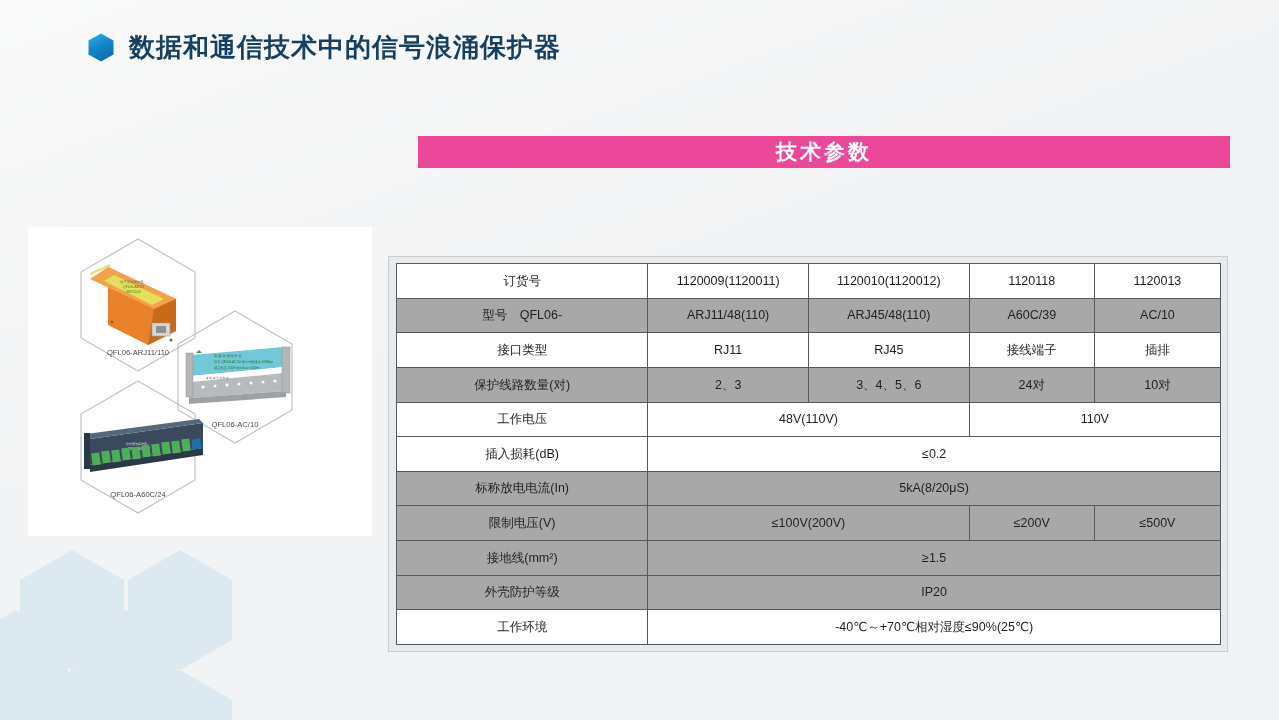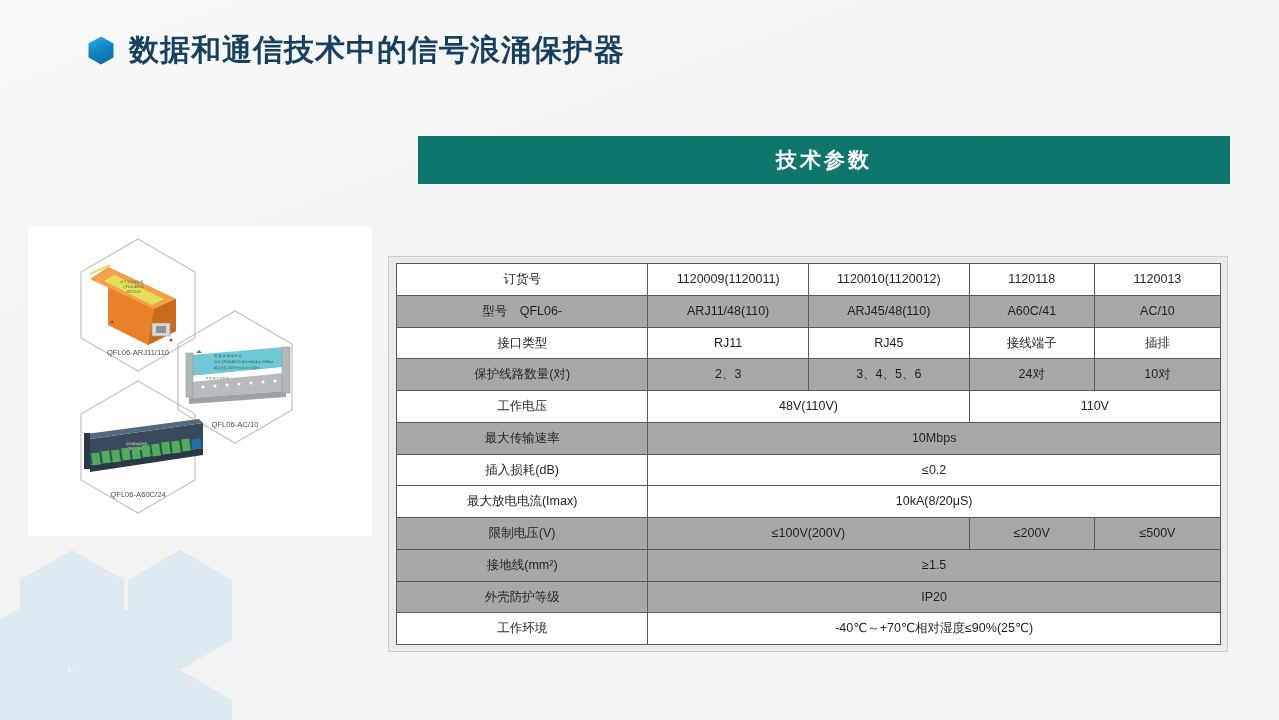--- a/index.html
+++ b/index.html
@@ -19,30 +19,30 @@
   #bg-sheen { position:absolute; inset:0; pointer-events:none;
               background: linear-gradient(160deg, rgba(255,255,255,.55) 0%, rgba(255,255,255,0) 45%); }
 
   
   .title-row {
     position: absolute; left: 88px; top: 30px;
     display: flex; align-items: center; gap: 15px;
   }
   .hex-bullet { width: 26px; height: 29px; flex: 0 0 auto; display: block; }
   .title-text {
-    font-size: 30px; font-weight: bold; color: #173f5f;
+    font-size: 26px; font-weight: bold; color: #173f5f;
     letter-spacing: 1px; white-space: nowrap;
     font-family: Liberation Sans, sans-serif;
   }
 
   
   .banner {
     position: absolute; left: 418px; top: 136px;
-    width: 812px; height: 48px;
-    background: #0f766e;
+    width: 812px; height: 32px;
+    background: #ec4899;
     display: flex; align-items: center; justify-content: center;
   }
   .banner-text {
     color: #ffffff; font-size: 21px; font-weight: bold; letter-spacing: 3px;
     font-family: "DejaVu Sans", "Liberation Sans", sans-serif;
   }
 
   
   .img-panel {
     position: absolute; left: 28px; top: 227px;
@@ -221,21 +221,21 @@
           <td class="lbl">订货号</td>
           <td>1120009(1120011)</td>
           <td>1120010(1120012)</td>
           <td>1120118</td>
           <td>1120013</td>
         </tr>
         <tr class="odd">
           <td class="lbl">型号　QFL06-</td>
           <td>ARJ11/48(110)</td>
           <td>ARJ45/48(110)</td>
-          <td>A60C/41</td>
+          <td>A60C/39</td>
           <td>AC/10</td>
         </tr>
         <tr class="even">
           <td class="lbl">接口类型</td>
           <td>RJ11</td>
           <td>RJ45</td>
           <td>接线端子</td>
           <td>插排</td>
         </tr>
         <tr class="odd">
@@ -243,31 +243,27 @@
           <td>2、3</td>
           <td>3、4、5、6</td>
           <td>24对</td>
           <td>10对</td>
         </tr>
         <tr class="even">
           <td class="lbl">工作电压</td>
           <td colspan="2">48V(110V)</td>
           <td colspan="2">110V</td>
         </tr>
-        <tr class="odd">
-          <td class="lbl">最大传输速率</td>
-          <td colspan="4">10Mbps</td>
-        </tr>
         <tr class="even">
           <td class="lbl">插入损耗(dB)</td>
           <td colspan="4">≤0.2</td>
         </tr>
-        <tr class="even">
-          <td class="lbl">最大放电电流(Imax)</td>
-          <td colspan="4">10kA(8/20μS)</td>
+        <tr class="odd">
+          <td class="lbl">标称放电电流(In)</td>
+          <td colspan="4">5kA(8/20μS)</td>
         </tr>
         <tr class="odd">
           <td class="lbl">限制电压(V)</td>
           <td colspan="2">≤100V(200V)</td>
           <td>≤200V</td>
           <td>≤500V</td>
         </tr>
         <tr class="odd">
           <td class="lbl">接地线(mm²)</td>
           <td colspan="4">≥1.5</td>

